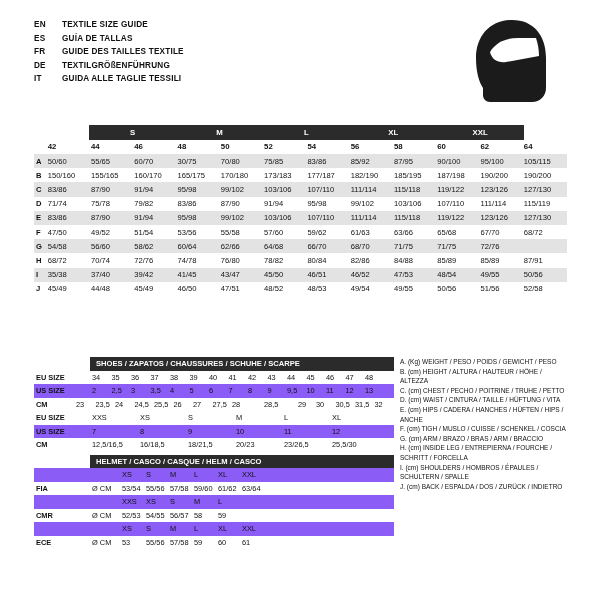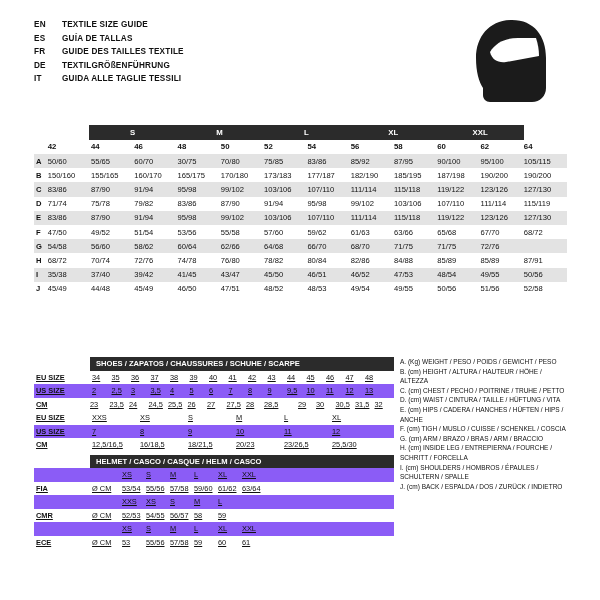--- a/index.html
+++ b/index.html
@@ -37,21 +37,21 @@
   .hb.lab{background:#2b2b2b;color:#fff;}
 
   
   .lower{position:absolute;left:34px;top:357px;width:533px;}
   .lowwrap{display:flex;}
   .leftcol{width:360px;}
   .rightcol{width:170px;font-size:6.5px;line-height:9.6px;padding-left:6px;}
 
   .secbar{background:#2b2b2b;color:#fff;font-weight:bold;font-size:7.6px;
     height:13.5px;line-height:13.5px;padding-left:6px;margin-left:56px;}
-  .lrow{display:flex;height:13.5px;align-items:center;font-size:7.4px;text-decoration:underline;}
+  .lrow{display:flex;height:13.5px;align-items:center;font-size:7.4px;}
   .lrow.alt{background:#8b5cf6;}
   .lrow .rl{width:56px;font-weight:bold;padding-left:2px;}
   .lrow .vals{display:flex;}
   .lrow .vals span{display:inline-block;}
   .note{margin-bottom:0px;}
 </style>
 </head>
 <body>
 
 <div class="page">
@@ -314,21 +314,21 @@
               <div class="rl">CM</div>
               <div class="vals">
                 <span style="width:19.5px">23</span>
                 <span style="width:19.5px">23,5</span>
                 <span style="width:19.5px">24</span>
                 <span style="width:19.5px">24,5</span>
                 <span style="width:19.5px">25,5</span>
                 <span style="width:19.5px">26</span>
                 <span style="width:19.5px">27</span>
                 <span style="width:19.5px">27,5</span>
-                <span style="width:18px">28</span>
+                <span style="width:32px">28</span>
                 <span style="width:34px">28,5</span>
                 <span style="width:18px">29</span>
                 <span style="width:19.5px">30</span>
                 <span style="width:19.5px">30,5</span>
                 <span style="width:19.5px">31,5</span>
                 <span style="width:19.5px">32</span>
               </div>
             </div>
           </div>
 

